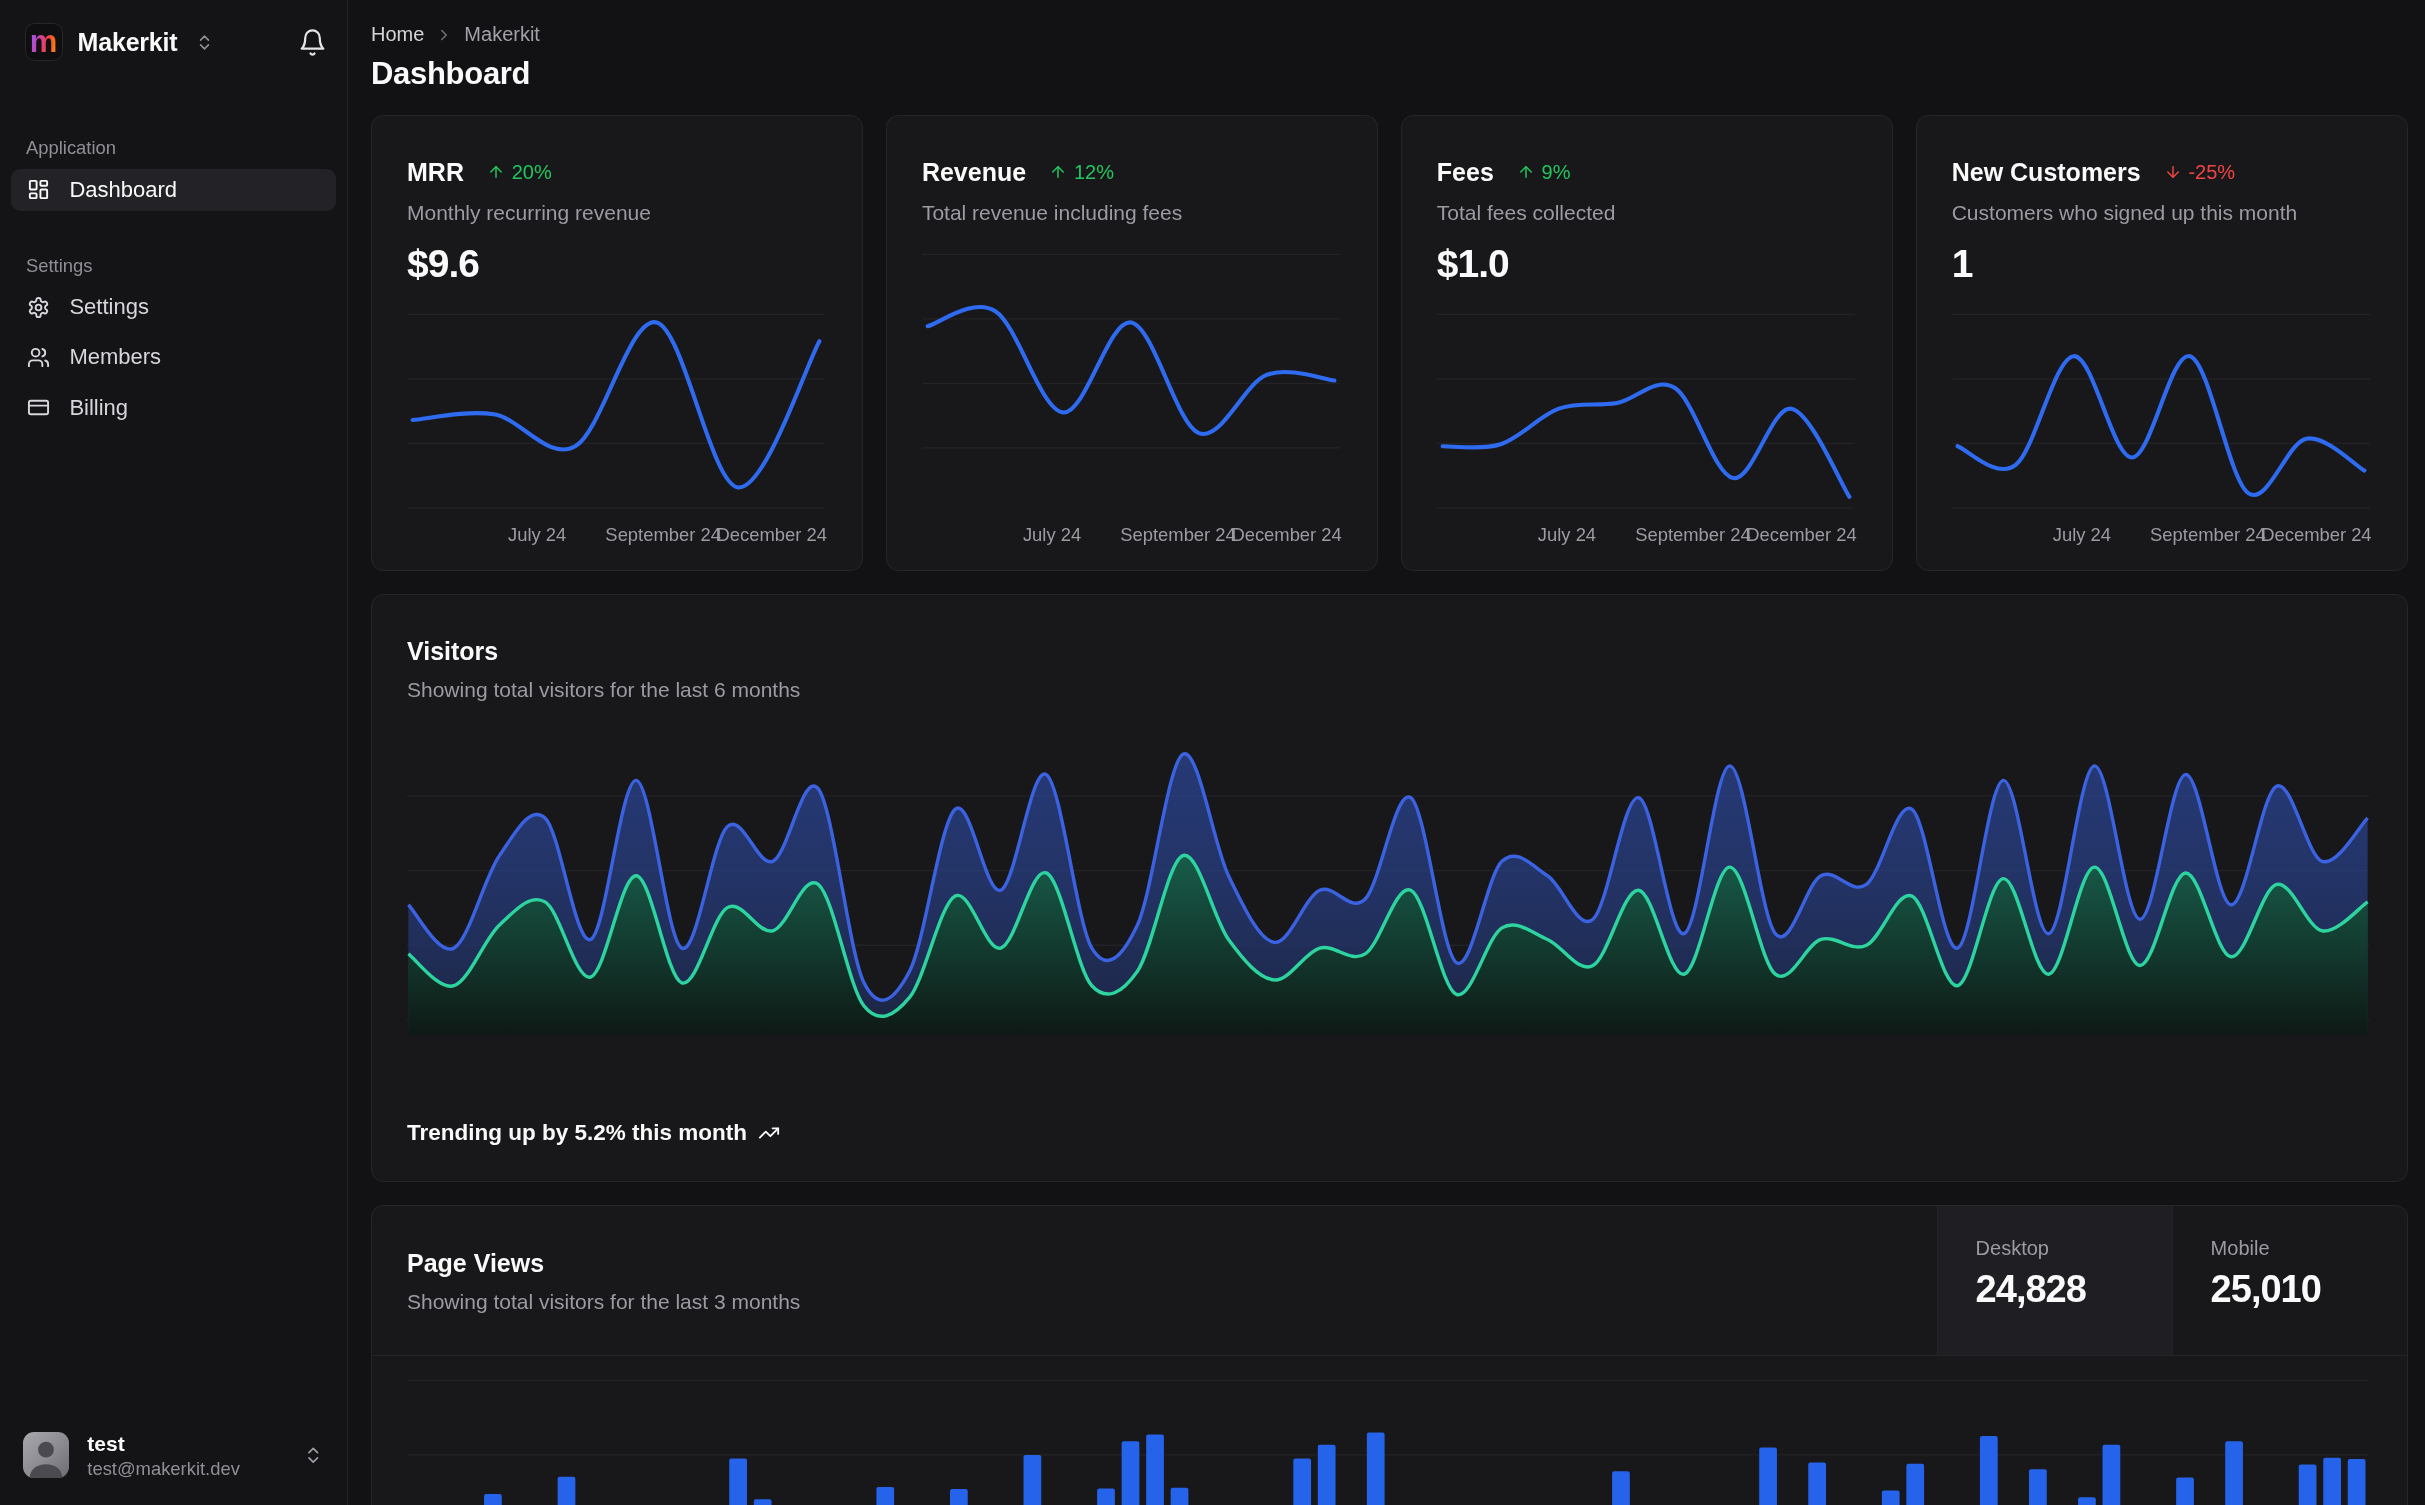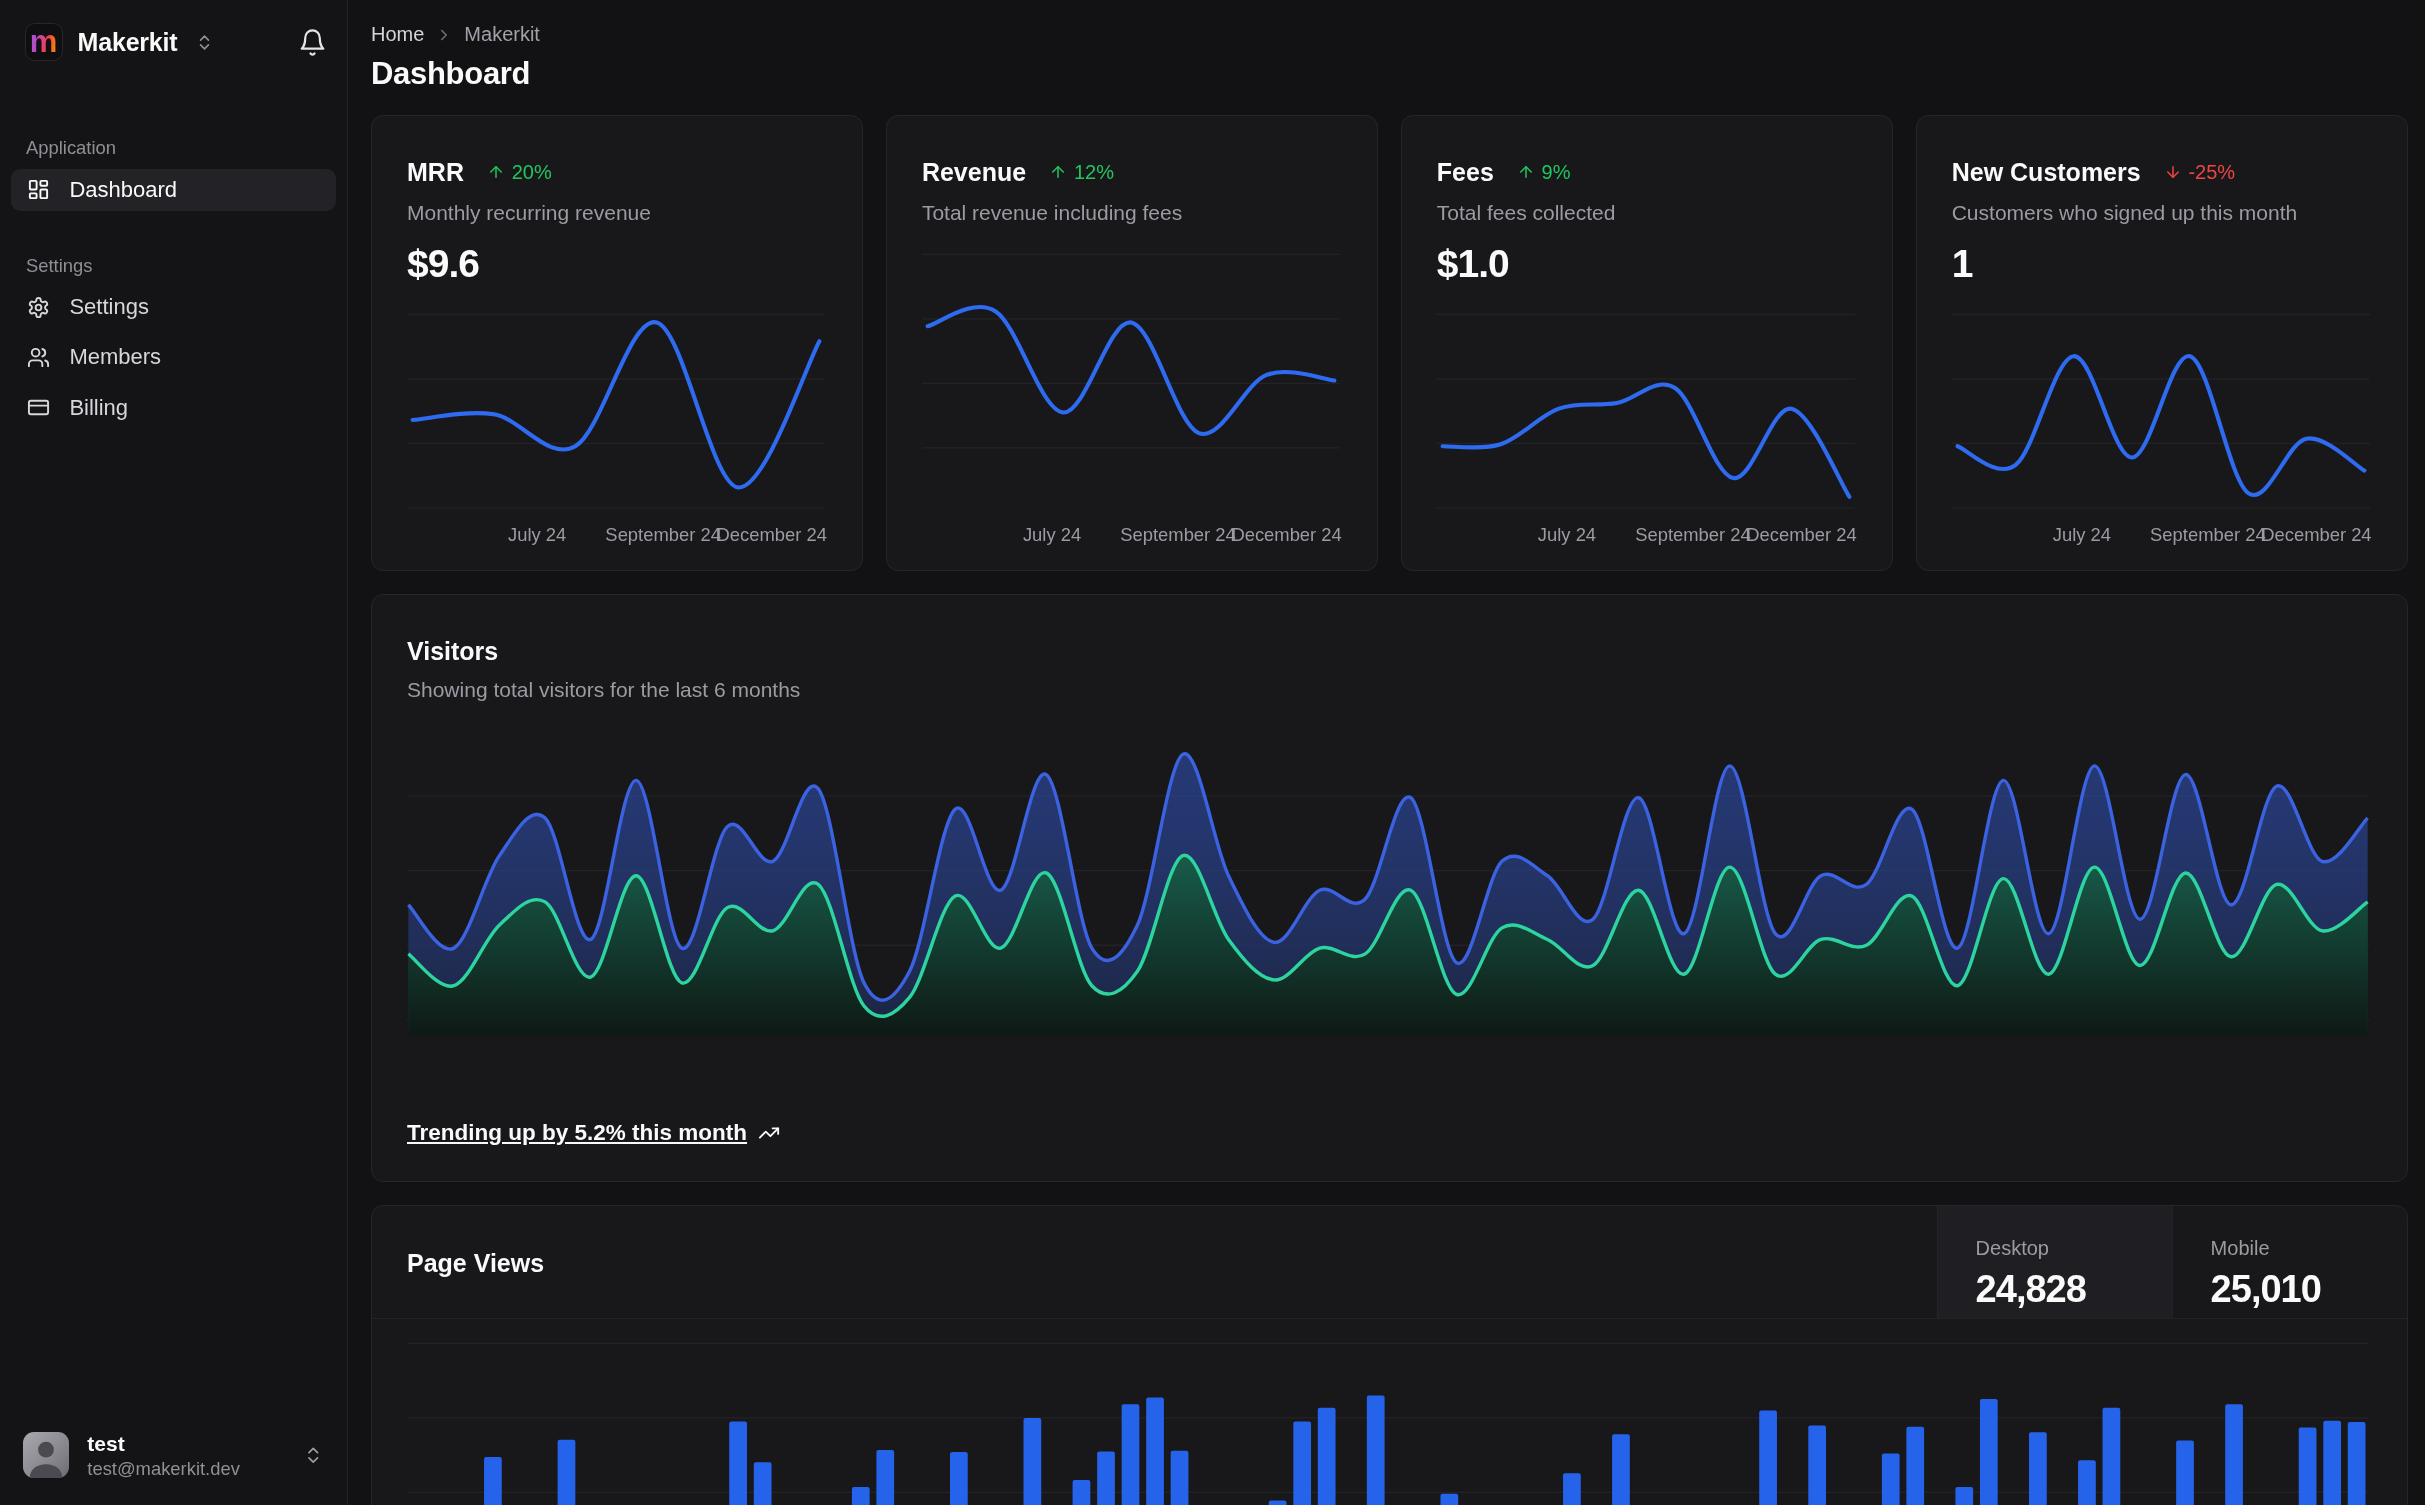--- a/index.html
+++ b/index.html
@@ -64,21 +64,21 @@
   .xl3{right:0;}
 
   
   .vcard{margin-top:23px;background:#18181b;border:1.4px solid #26262a;border-radius:12.3px;
          height:588px;box-sizing:border-box;padding:41px 35px 35px;display:flex;flex-direction:column;}
   .sec-title{font-size:25px;font-weight:700;line-height:30px;color:#fafafa;}
   .sec-sub{font-size:21px;color:#9b9ba3;margin-top:12.3px;line-height:24.6px;}
   .vchart{flex:1 1 auto;margin-top:33px;position:relative;min-height:259px;}
   .vchart>div{position:absolute;inset:0;}
   .trend-row{display:flex;align-items:center;gap:11px;margin-top:49px;font-size:22.5px;font-weight:600;
-             line-height:27px;color:#fafafa;text-decoration:underline;}
+             line-height:27px;color:#fafafa;}
   .trend-row .icon{color:#fafafa;}
   .range-text{font-size:20.5px;color:#9b9ba3;margin-top:9.6px;line-height:24.6px;}
 
   
   .pvcard{margin-top:23px;background:#18181b;border:1.4px solid #26262a;border-radius:12.3px;
           height:566px;box-sizing:border-box;overflow:hidden;}
   .pv-head{display:flex;border-bottom:1.4px solid #242428;}
   .pv-head-left{flex:1 1 auto;padding:42px 35px 40px;}
   .pv-tabs{display:flex;}
   .pv-tab{width:235px;box-sizing:border-box;border-left:1.4px solid #242428;padding:31px 20.5px 0 38px;cursor:pointer;}
@@ -370,20 +370,21 @@
               <path d="M16 7h6v6"></path>
             </svg>
         </span>
       </div>
     </section>
 
     <section class="pvcard">
       <div class="pv-head">
         <div class="pv-head-left">
           <div class="sec-title">Page Views</div>
+          <div class="sec-sub">Showing total visitors for the last 3 months</div>
         </div>
         <div class="pv-tabs">
           <div class="pv-tab active">
             <div class="pv-tab-label">Desktop</div>
             <div class="pv-tab-value">24,828</div>
           </div>
           <div class="pv-tab">
             <div class="pv-tab-label">Mobile</div>
             <div class="pv-tab-value">25,010</div>
           </div>

